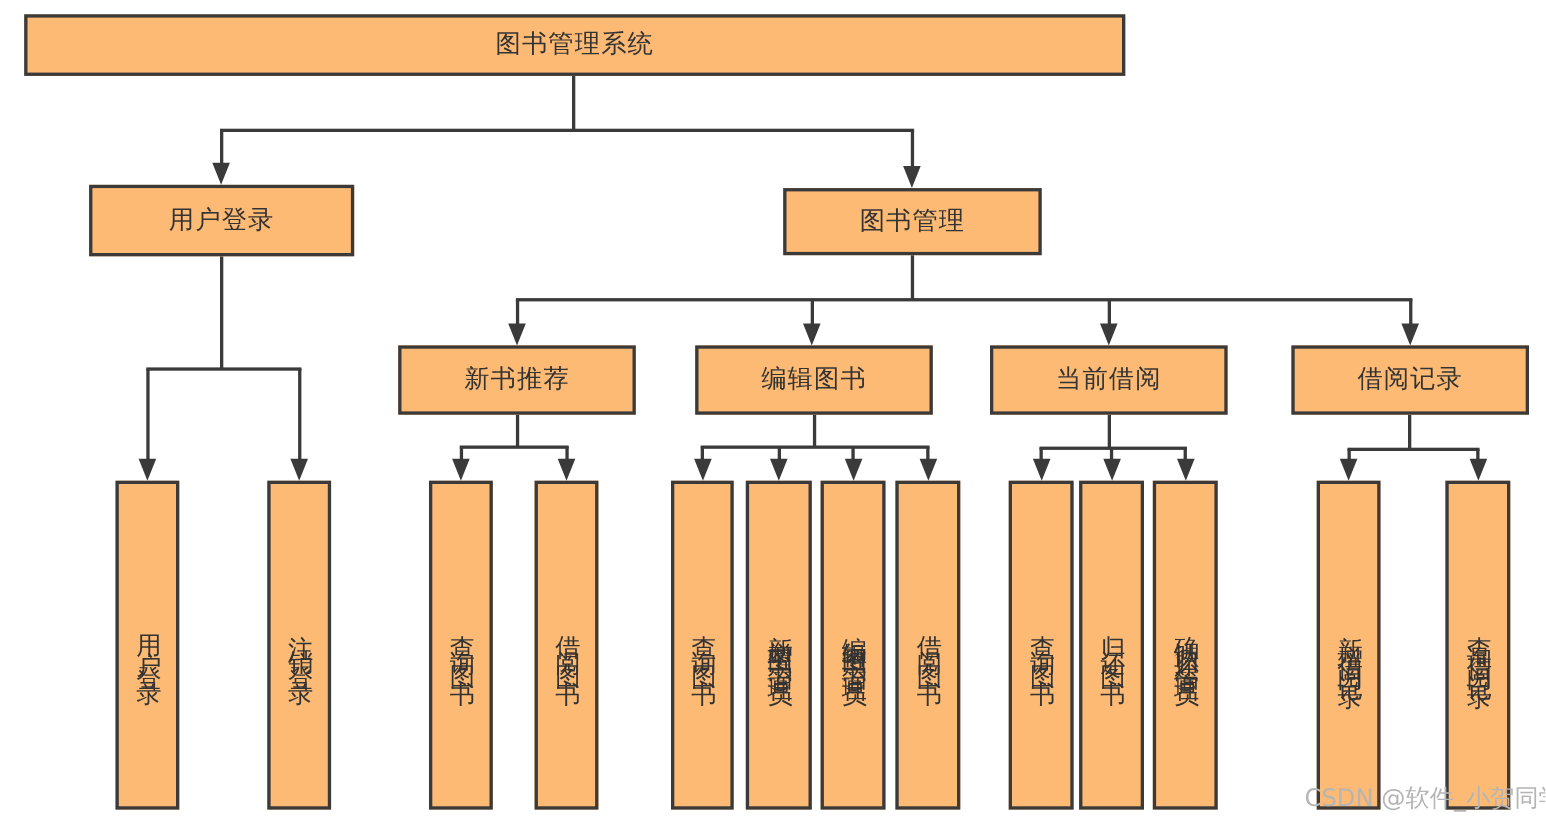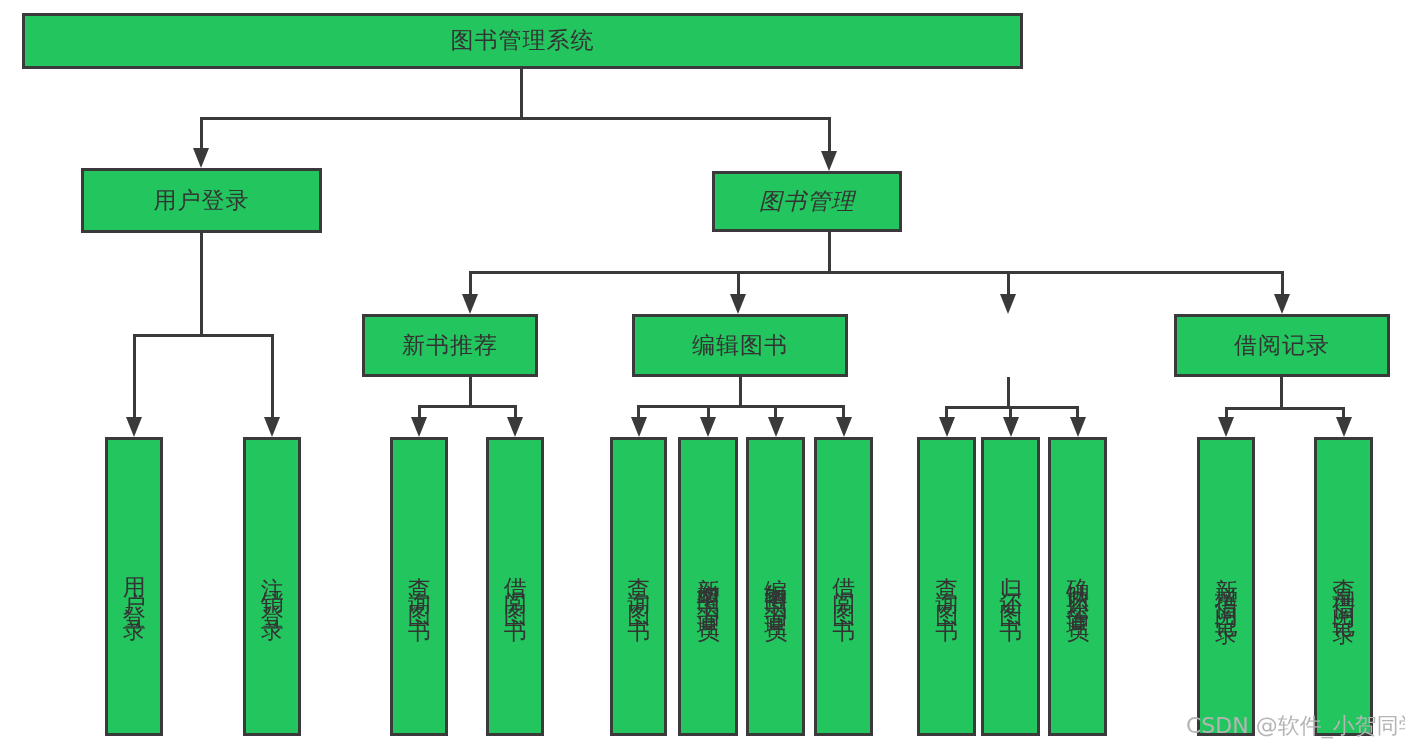--- a/index.html
+++ b/index.html
@@ -13,21 +13,21 @@
   #stage{
     position:relative;
     width:1405px;height:747px;
     background:var(--bg);
     overflow:hidden;
   }
   .node{
     position:absolute;
     box-sizing:border-box;
     border:3px solid var(--line);
-    background:#22c55e;
+    background:#fdba74;
     display:flex;
     align-items:center;
     justify-content:center;
     color:var(--text);
     font-size:23px;
     letter-spacing:1px;
     line-height:1.2;
     white-space:nowrap;
   }
   .node.vertical{
@@ -108,23 +108,24 @@
     <div class="vline" style="left: 1076px; top: 407px; width: 3px; height: 12px;"></div>
     <div class="arrow" style="left: 1069.5px; top: 417px;"></div>
     <div class="vline" style="left: 1279.5px; top: 377px; width: 3px; height: 31px;"></div>
     <div class="hline" style="left: 1224.5px; top: 406.5px; width: 120.5px; height: 3px;"></div>
     <div class="vline" style="left: 1224.5px; top: 408px; width: 3px; height: 11px;"></div>
     <div class="arrow" style="left: 1218px; top: 417px;"></div>
     <div class="vline" style="left: 1342px; top: 408px; width: 3px; height: 11px;"></div>
     <div class="arrow" style="left: 1335.5px; top: 417px;"></div>
     <div class="node" style="left: 22px; top: 13px; width: 1001px; height: 56px;">图书管理系统</div>
     <div class="node" style="left: 81px; top: 168px; width: 241px; height: 65px;">用户登录</div>
-    <div class="node" style="left: 712px; top: 171px; width: 190px; height: 61px; font-style: italic;">图书管理</div>
-    <div class="node" style="left: 362px; top: 314px; width: 176px; height: 63px;">新书推荐</div>
+    <div class="node" style="left: 712px; top: 171px; width: 235px; height: 61px;">图书管理</div>
+    <div class="node" style="left: 362px; top: 314px; width: 216px; height: 63px;">新书推荐</div>
     <div class="node" style="left: 632px; top: 314px; width: 216px; height: 63px;">编辑图书</div>
+    <div class="node" style="left: 900px; top: 314px; width: 216px; height: 63px;">当前借阅</div>
     <div class="node" style="left: 1174px; top: 314px; width: 216px; height: 63px;">借阅记录</div>
     <div class="node vertical" style="left: 105px; top: 437px; width: 58px; height: 299px; letter-spacing: 14px;">用户登录</div>
     <div class="node vertical" style="left: 243px; top: 437px; width: 58px; height: 299px; letter-spacing: 14px;">注销登录</div>
     <div class="node vertical" style="left: 390px; top: 437px; width: 58px; height: 299px; letter-spacing: 14px;">查询图书</div>
     <div class="node vertical" style="left: 486px; top: 437px; width: 58px; height: 299px; letter-spacing: 14px;">借阅图书</div>
     <div class="node vertical" style="left: 610px; top: 437px; width: 57px; height: 299px; letter-spacing: 14px;">查询图书</div>
     <div class="node vertical" style="left: 678px; top: 437px; width: 60px; height: 299px; letter-spacing: 6px;">新增图书（管理员）</div>
     <div class="node vertical" style="left: 746px; top: 437px; width: 59px; height: 299px; letter-spacing: 6px;">编辑图书（管理员）</div>
     <div class="node vertical" style="left: 814px; top: 437px; width: 59px; height: 299px; letter-spacing: 14px;">借阅图书</div>
     <div class="node vertical" style="left: 917px; top: 437px; width: 59px; height: 299px; letter-spacing: 14px;">查询图书</div>

